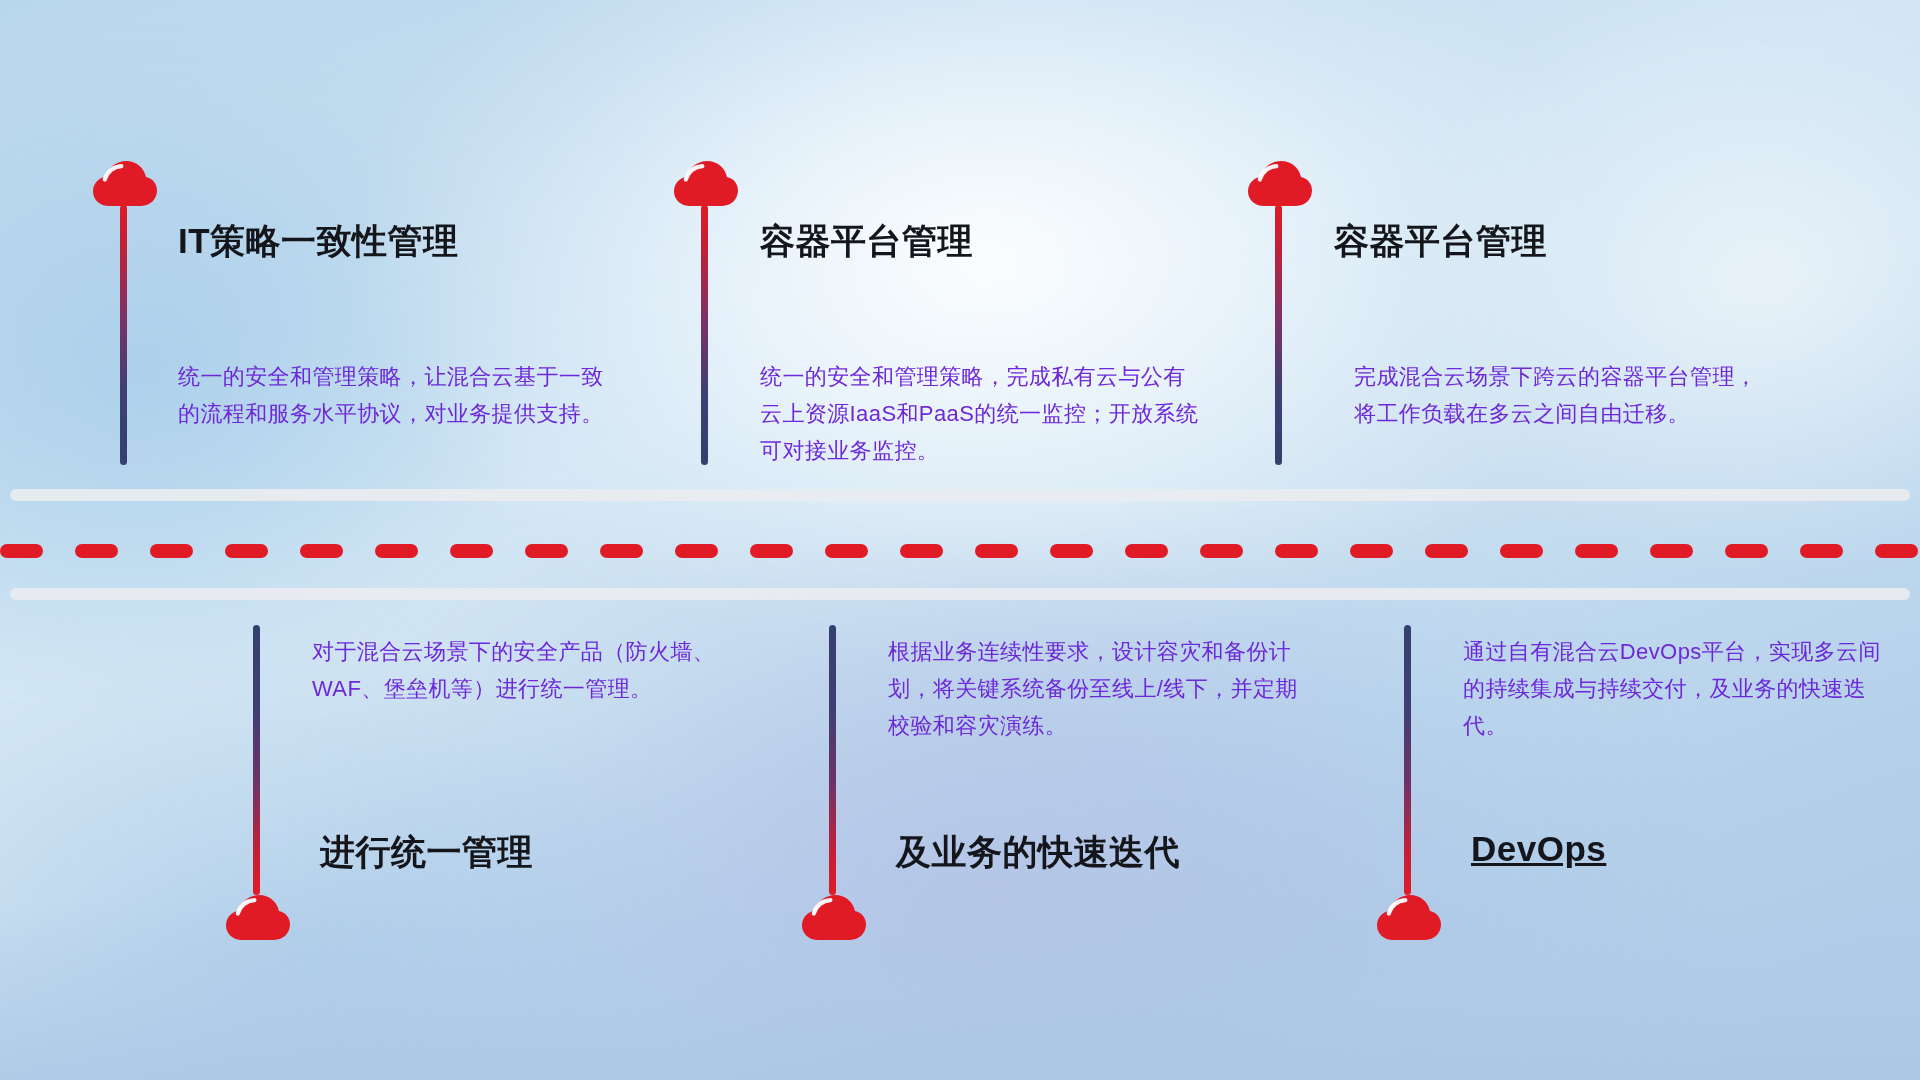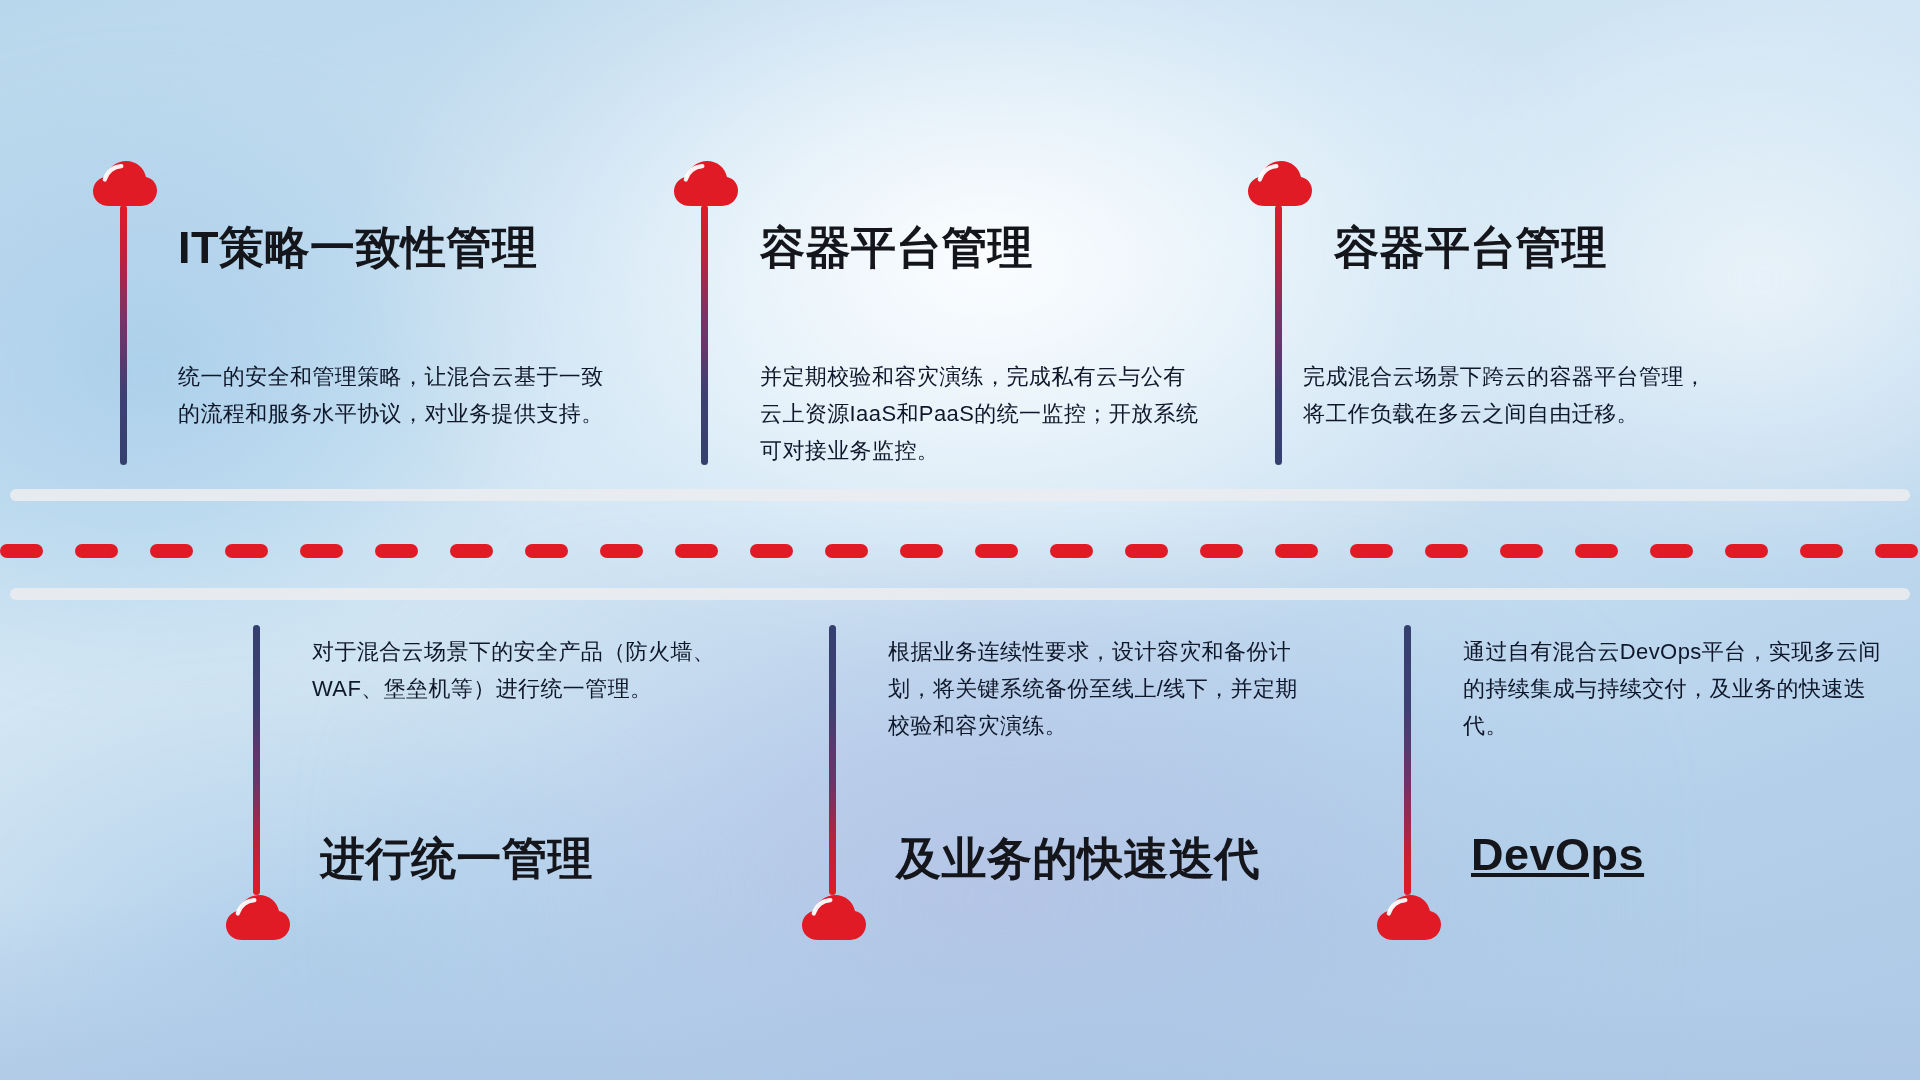--- a/index.html
+++ b/index.html
@@ -125,31 +125,31 @@
   }
   .stem-down {
     background: linear-gradient(to bottom, #e01b26 0%, #c32037 16%, #7b3268 44%, #3e3f72 72%, #35406f 100%);
   }
   .stem-up {
     background: linear-gradient(to bottom, #35406f 0%, #3e3f72 30%, #6d3369 58%, #c32037 84%, #e01b26 100%);
   }
 
   .title {
     position: absolute;
-    font-size: 45px;
+    font-size: 35px;
     font-weight: 700;
     color: #14161c;
     white-space: nowrap;
     letter-spacing: 0.5px;
   }
   .body {
     position: absolute;
     font-size: 22px;
     line-height: 37px;
-    color: #0f172a;
+    color: #6d28d9;
     letter-spacing: 0.4px;
   }
 
   
   .divider-line {
     position: absolute;
     left: 10px;
     right: 10px;
     height: 12px;
     border-radius: 6px;
@@ -201,33 +201,33 @@
 
   <div class="col">
     <div class="cloud" style="left:673px; top:160px;">
       <svg viewBox="0 0 66 48" xmlns="http://www.w3.org/2000/svg">
         <path d="M17.5 46 C7.3 46 1 39.6 1 31.2 C1 23.6 6.6 17.6 14.2 16.7 C16.4 7.3 24.6 1 34.2 1 C44 1 52 7.6 54 17.1 C60.6 18.4 65 23.9 65 30.6 C65 39.1 58.4 46 49 46 Z" fill="#e01b26"></path>
         <path d="M12.8 19.5 C14.9 11.8 21.5 6.6 29.4 6.2" fill="none" stroke="#ffffff" stroke-width="4.2" stroke-linecap="round" opacity="0.95"></path>
       </svg>
     </div>
     <div class="stem stem-down" style="left:701px; top:205px; height:260px;"></div>
     <div class="title" style="left:760px; top:218px;">容器平台管理</div>
-    <div class="body" style="left:760px; top:358px; width:440px;">并定期校验和容灾演练，完成私有云与公有云上资源IaaS和PaaS的统一监控；开放系统可对接业务监控。</div>
+    <div class="body" style="left:760px; top:358px; width:440px;">统一的安全和管理策略，完成私有云与公有云上资源IaaS和PaaS的统一监控；开放系统可对接业务监控。</div>
   </div>
 
   <div class="col">
     <div class="cloud" style="left:1247px; top:160px;">
       <svg viewBox="0 0 66 48" xmlns="http://www.w3.org/2000/svg">
         <path d="M17.5 46 C7.3 46 1 39.6 1 31.2 C1 23.6 6.6 17.6 14.2 16.7 C16.4 7.3 24.6 1 34.2 1 C44 1 52 7.6 54 17.1 C60.6 18.4 65 23.9 65 30.6 C65 39.1 58.4 46 49 46 Z" fill="#e01b26"></path>
         <path d="M12.8 19.5 C14.9 11.8 21.5 6.6 29.4 6.2" fill="none" stroke="#ffffff" stroke-width="4.2" stroke-linecap="round" opacity="0.95"></path>
       </svg>
     </div>
     <div class="stem stem-down" style="left:1275px; top:205px; height:260px;"></div>
     <div class="title" style="left:1334px; top:218px;">容器平台管理</div>
-    <div class="body" style="left:1303px; top:358px; width:420px;">完成混合云场景下跨云的容器平台管理，将工作负载在多云之间自由迁移。</div>
+    <div class="body" style="left:1354px; top:358px; width:420px;">完成混合云场景下跨云的容器平台管理，将工作负载在多云之间自由迁移。</div>
   </div>
 
   <div class="divider-line" style="top:489px;"></div>
   <div class="dash-row" style="top:544px;">
       <span class="dash" style="background: rgb(224, 27, 38);"></span>
       <span class="dash" style="background: rgb(224, 27, 38);"></span>
       <span class="dash" style="background: rgb(224, 27, 38);"></span>
       <span class="dash" style="background: rgb(224, 27, 38);"></span>
       <span class="dash" style="background: rgb(224, 27, 38);"></span>
       <span class="dash" style="background: rgb(224, 27, 38);"></span>

